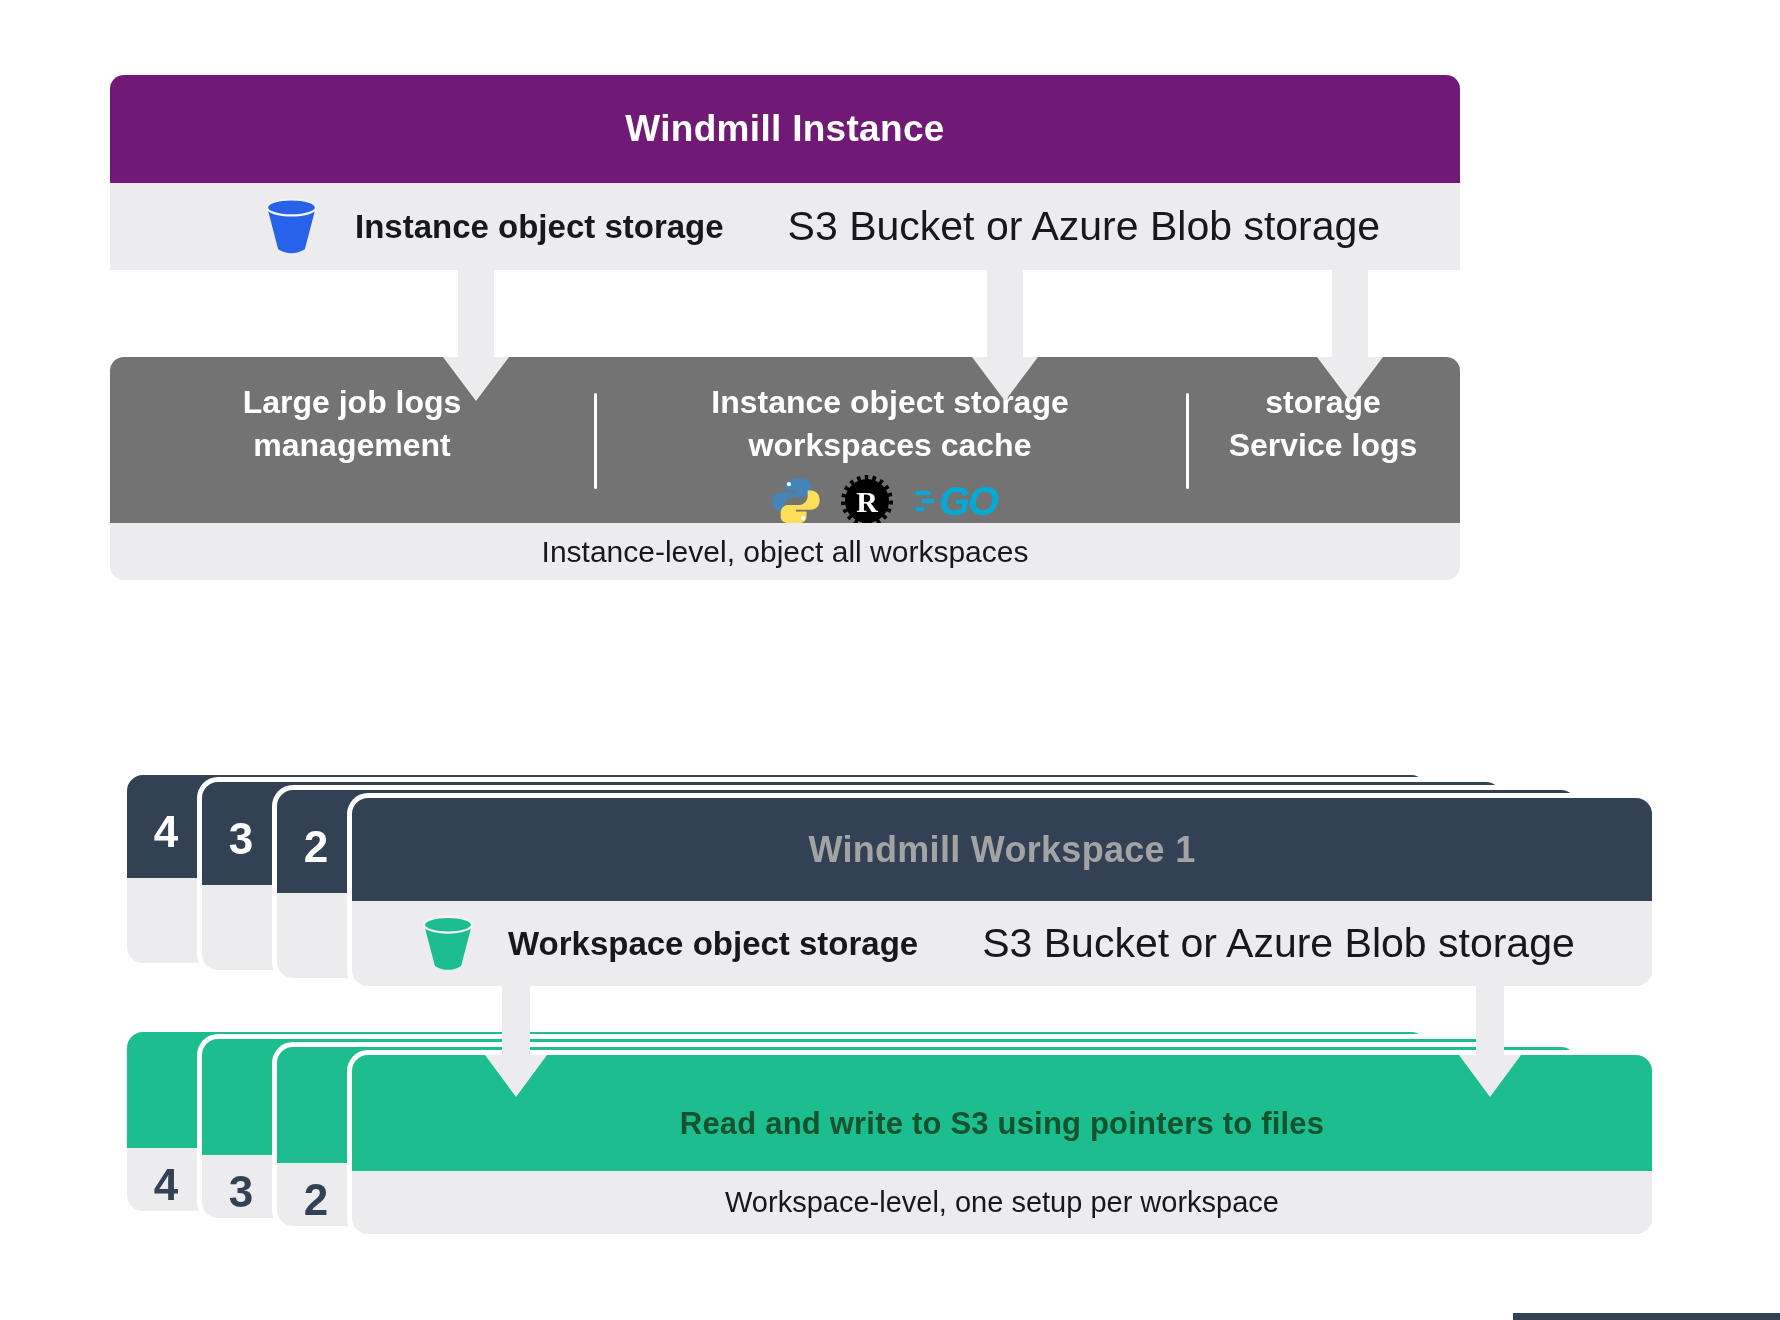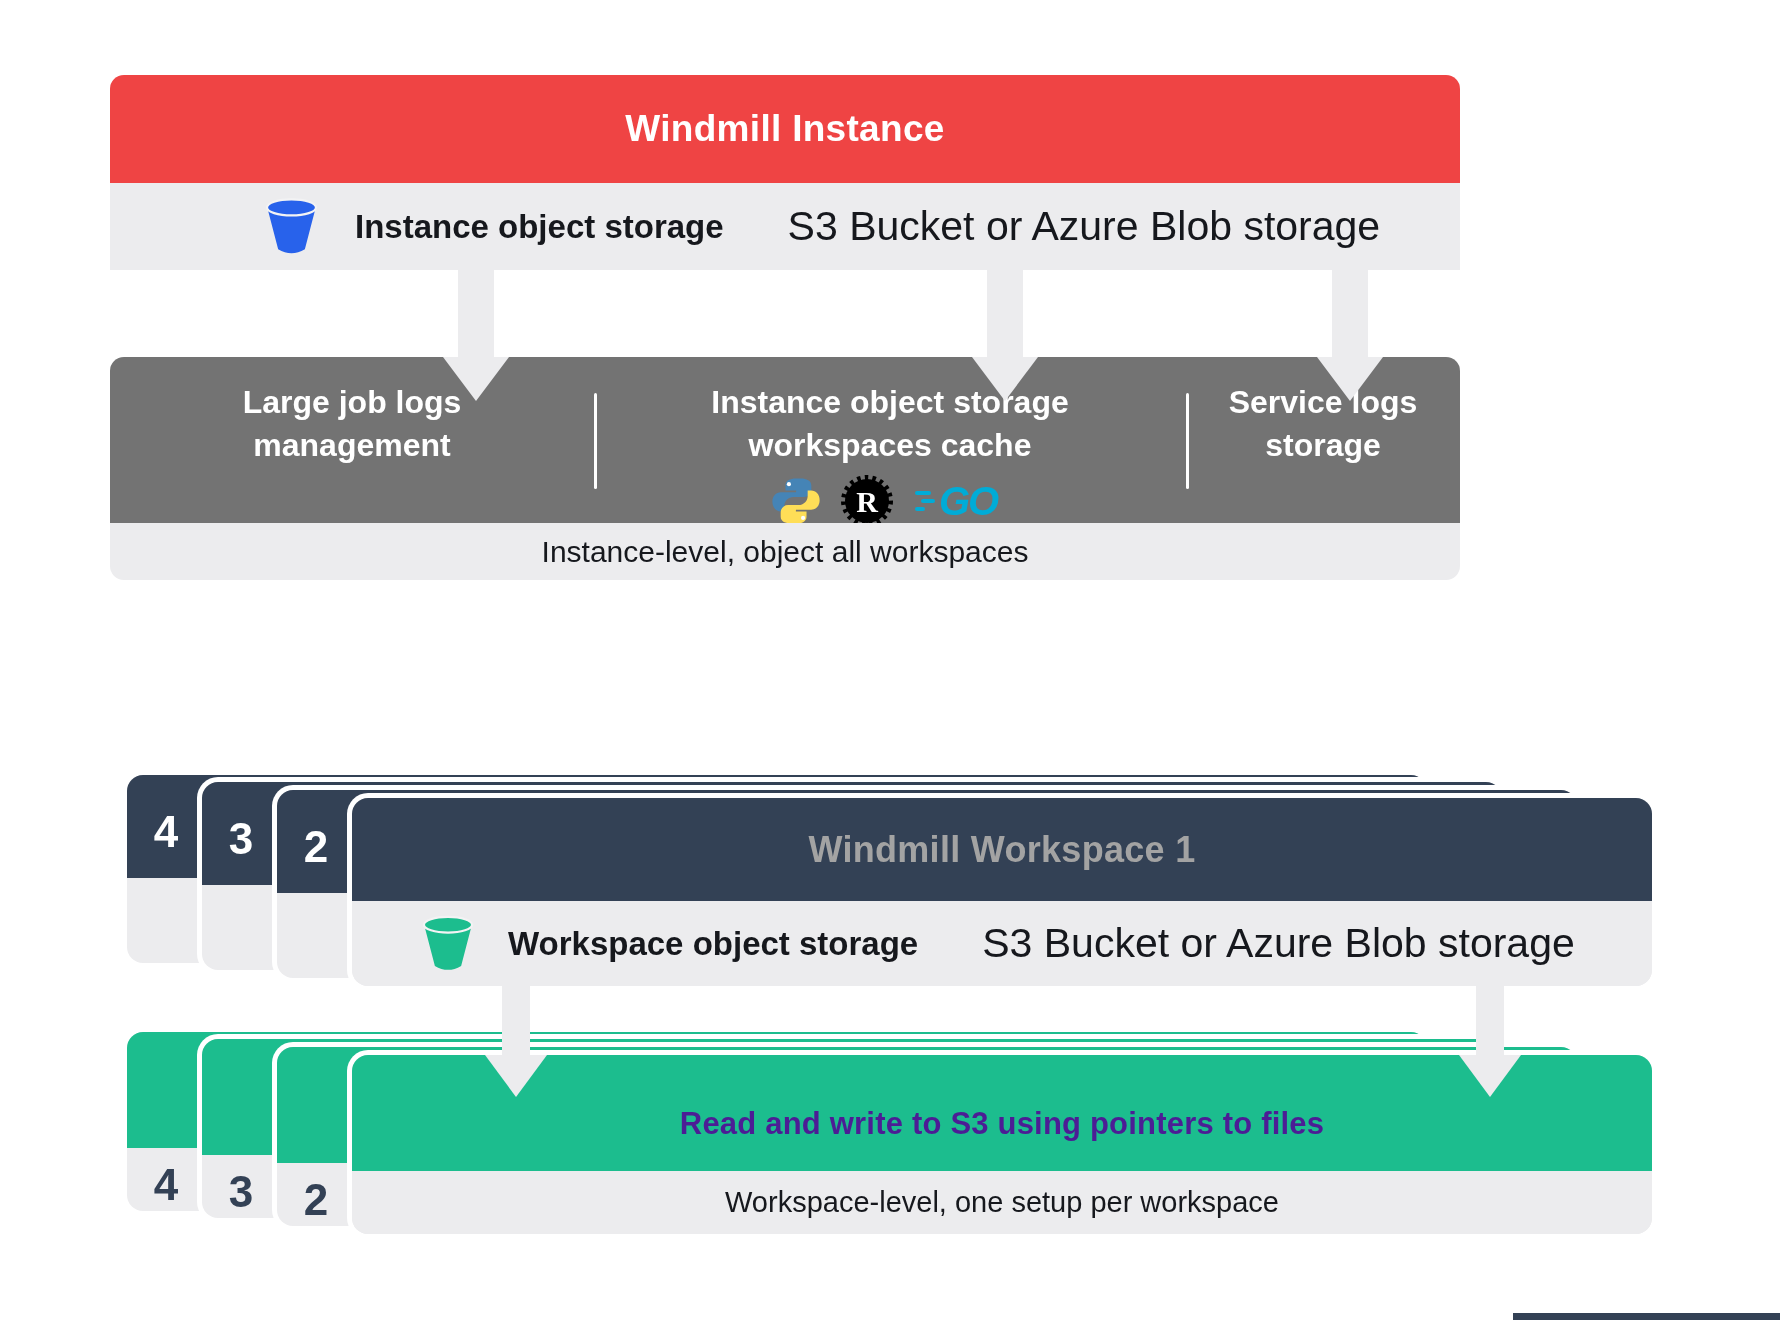--- a/index.html
+++ b/index.html
@@ -4,21 +4,21 @@
 <style>
   html,body{margin:0;padding:0;background:#ffffff;}
   .canvas{
     position:relative;width:1780px;height:1320px;background:#ffffff;overflow:hidden;
     font-family:"Liberation Sans","DejaVu Sans",sans-serif;color:#16181d;
   }
   .abs{position:absolute;}
 
   
   .s1{left:110px;top:75px;width:1350px;height:505px;}
-  .s1-header{left:0;top:0;width:1350px;height:108px;background:#ef4444;border-radius:14px 14px 0 0;
+  .s1-header{left:0;top:0;width:1350px;height:108px;background:#701a75;border-radius:14px 14px 0 0;
     display:flex;align-items:center;justify-content:center;}
   .s1-header span{color:#fff;font-size:37px;font-weight:700;letter-spacing:.3px;}
   .s1-row{left:0;top:108px;width:1350px;height:87px;background:#ececee;
     display:flex;align-items:center;padding-left:153px;box-sizing:border-box;}
   .s1-row .bucket{width:57px;height:60px;flex:0 0 auto;margin-right:35px;}
   .row-label{font-size:33px;font-weight:700;margin-right:48px;white-space:nowrap;}
   .row-detail{font-size:41px;font-weight:400;white-space:nowrap;margin-left:16px;}
 
   .shaft{background:#ececee;}
   .s1 .shaft{top:195px;height:88px;width:36px;}
@@ -71,21 +71,21 @@
   
   .g-card{width:1300px;height:179px;}
   .g-green{width:100%;height:116px;background:#1cbd8e;}
   .gnum{position:absolute;left:12px;top:128px;width:54px;text-align:center;
     color:#334155;font-size:44px;font-weight:700;}
   .g4{left:127px;top:1032px;z-index:1;}
   .g3{left:202px;top:1039px;z-index:2;}
   .g2{left:277px;top:1047px;z-index:3;}
   .gmain{left:352px;top:1055px;z-index:4;}
   .gmain .g-green{display:flex;align-items:center;justify-content:center;padding-top:22px;box-sizing:border-box;}
-  .gmain .g-green span{color:#4c1d95;font-size:31px;font-weight:700;letter-spacing:.2px;}
+  .gmain .g-green span{color:#14532d;font-size:31px;font-weight:700;letter-spacing:.2px;}
   .g-footer{height:63px;background:#ececee;display:flex;align-items:center;justify-content:center;font-size:29px;}
 
   .edge-sliver{left:1513px;top:1313px;width:267px;height:7px;background:#334155;}
 </style>
 </head>
 <body>
 
 <div class="canvas">
 
   <div class="abs s1">
@@ -134,22 +134,22 @@
           <svg width="96" height="44" viewBox="0 0 96 44">
             <rect x="2" y="12" width="16" height="4" rx="2" fill="#00acd7"></rect>
             <rect x="8" y="20" width="14" height="4" rx="2" fill="#00acd7"></rect>
             <rect x="2" y="28" width="10" height="4" rx="2" fill="#00acd7"></rect>
             <text x="26" y="36" font-family="'Liberation Sans','DejaVu Sans',sans-serif" font-size="40" font-weight="bold" font-style="italic" letter-spacing="-2" fill="#00acd7">GO</text>
           </svg>
         </div>
       </div>
 
       <div class="bcol bcol3">
+        <div>storage</div>
         <div>Service logs</div>
-        <div>storage</div>
       </div>
     </div>
 
     <div class="abs ahead a1"></div>
     <div class="abs ahead a2"></div>
     <div class="abs ahead a3"></div>
 
     <div class="abs s1-footer">
       <span>Instance-level, object all workspaces</span>
     </div>

